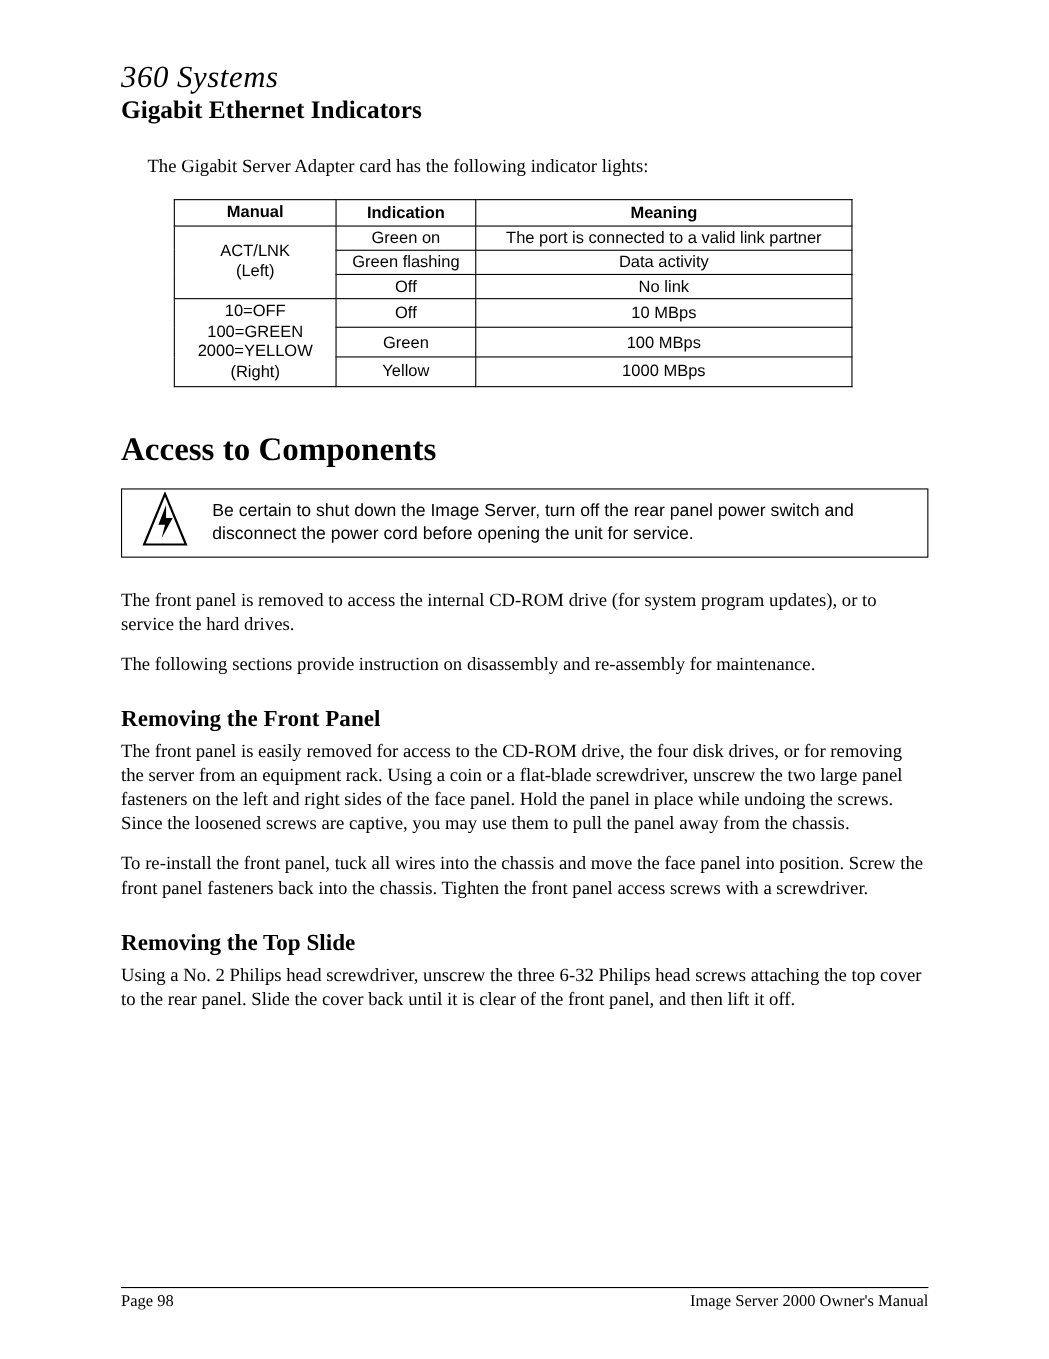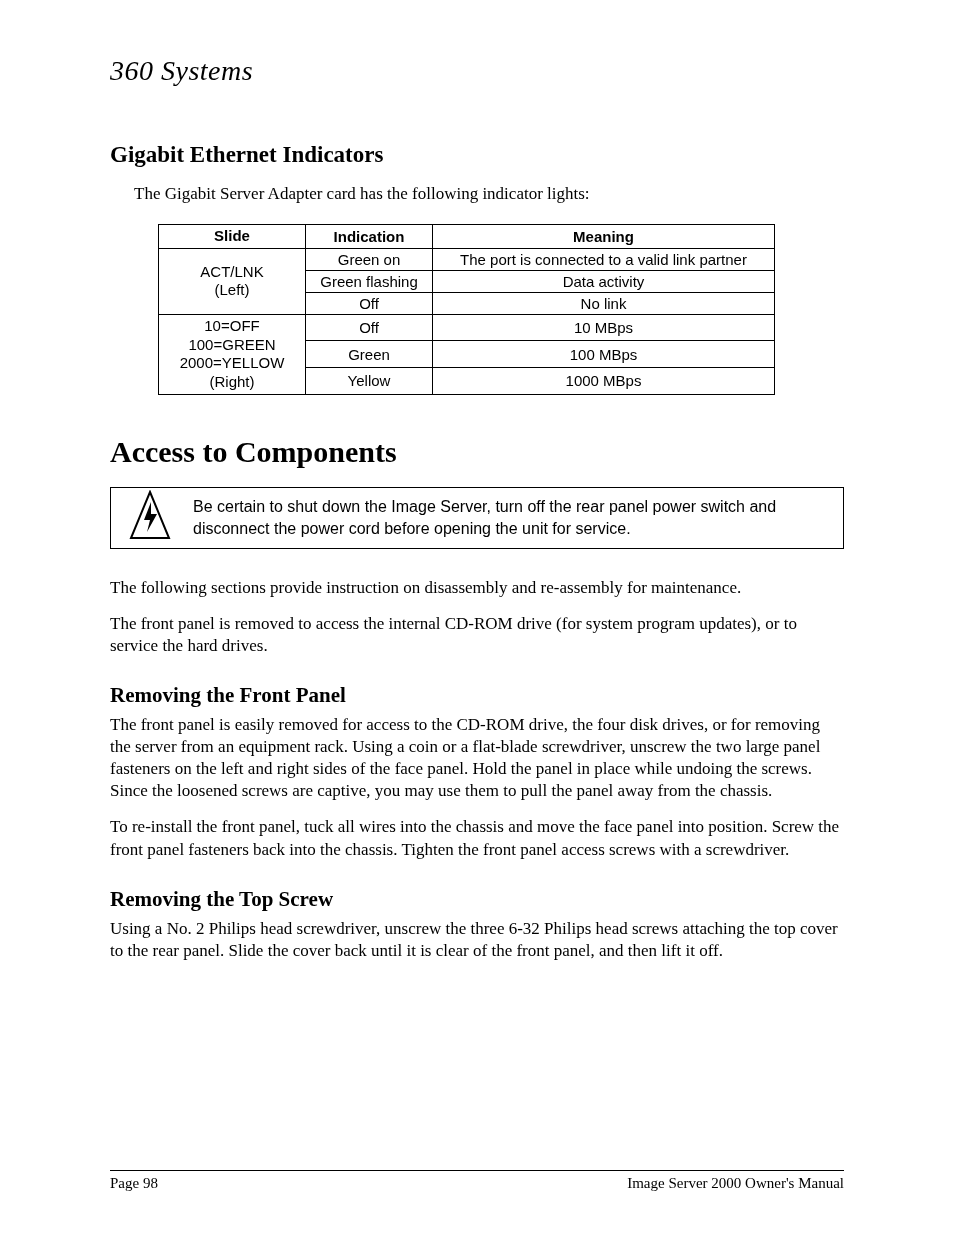--- a/index.html
+++ b/index.html
@@ -15,28 +15,27 @@
     margin: 0 auto;
     position: relative;
     box-sizing: border-box;
     padding: 55px 110px 0 110px;
   }
   .logo {
     font-family: "Brush Script MT", cursive;
     font-style: italic;
     font-size: 28px;
     letter-spacing: 0.5px;
-    margin-bottom: 55px;
     color: #000;
   }
   h2.section-heading {
     font-family: "Palatino Linotype", "Book Antiqua", Palatino, serif;
     font-weight: bold;
     font-size: 23px;
-    margin: 0 0 16px 0;
+    margin: 0 0 28px 0;
   }
   .intro-line {
     font-size: 17px;
     margin: 0 0 20px 24px;
   }
   table.indicator {
     border-collapse: collapse;
     margin: 0 0 40px 48px;
     font-family: Arial, Helvetica, sans-serif;
     font-size: 15px;
@@ -115,21 +114,21 @@
 
   <div class="logo">360 Systems</div>
 
   <h2 class="section-heading">Gigabit Ethernet Indicators</h2>
 
   <p class="intro-line">The Gigabit Server Adapter card has the following indicator lights:</p>
 
   <table class="indicator">
     <tbody>
         <tr>
-      <th class="label-col">Slide</th>
+      <th class="label-col">Manual</th>
       <th class="ind-col">Indication</th>
       <th class="mean-col">Meaning</th>
     </tr>
     <tr>
       <td class="label-col" rowspan="3">
         <span>ACT/LNK</span><br>
         <span>(Left)</span>
       </td>
       <td>Green on</td>
       <td>The port is connected to a valid link partner</td>
@@ -168,28 +167,28 @@
   <div class="warning-box">
     <div class="warning-icon">
       <svg width="42" height="50" viewBox="0 0 42 50">
         <polygon points="21,2 40,48 2,48" fill="none" stroke="#000" stroke-width="2"></polygon>
         <polygon points="22,12 15,30 21,30 18,42 28,24 22,24" fill="#000"></polygon>
       </svg>
     </div>
     <div class="warning-text">Be certain to shut down the Image Server, turn off the rear panel power switch and disconnect the power cord before opening the unit for service.</div>
   </div>
 
+  <p class="body">The front panel is removed to access the internal CD-ROM drive (for system program updates), or to service the hard drives.</p>
   <p class="body">The following sections provide instruction on disassembly and re-assembly for maintenance.</p>
-  <p class="body">The front panel is removed to access the internal CD-ROM drive (for system program updates), or to service the hard drives.</p>
 
   <h3 class="sub-heading">Removing the Front Panel</h3>
   <p class="body indent">The front panel is easily removed for access to the CD-ROM drive, the four disk drives, or for removing the server from an equipment rack.  Using a coin or a flat-blade screwdriver, unscrew the two large panel fasteners on the left and right sides of the face panel.  Hold the panel in place while undoing the screws.  Since the loosened screws are captive, you may use them to pull the panel away from the chassis.</p>
   <p class="body indent">To re-install the front panel, tuck all wires into the chassis and move the face panel into position.  Screw the front panel fasteners back into the chassis.  Tighten the front panel access screws with a screwdriver.</p>
 
-  <h3 class="sub-heading">Removing the Top Screw</h3>
+  <h3 class="sub-heading">Removing the Top Slide</h3>
   <p class="body indent">Using a No. 2 Philips head screwdriver, unscrew the three 6-32 Philips head screws attaching the top cover to the rear panel.  Slide the cover back until it is clear of the front panel, and then lift it off.</p>
 
   <div class="footer">
     <span>Page 98</span>
     <span>Image Server 2000 Owner's Manual</span>
   </div>
 
 </div>
 
 </body></html>

